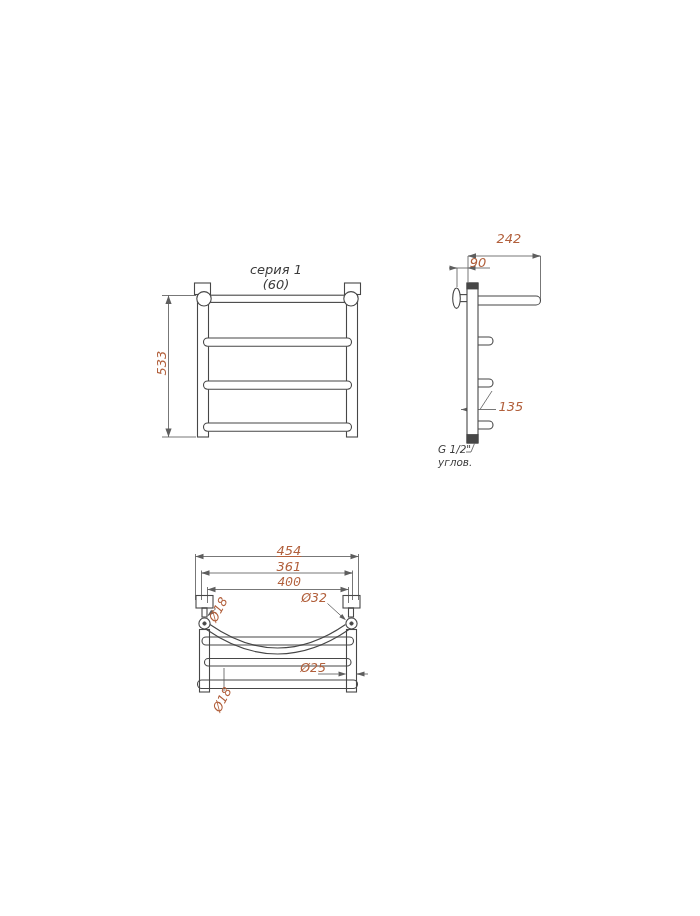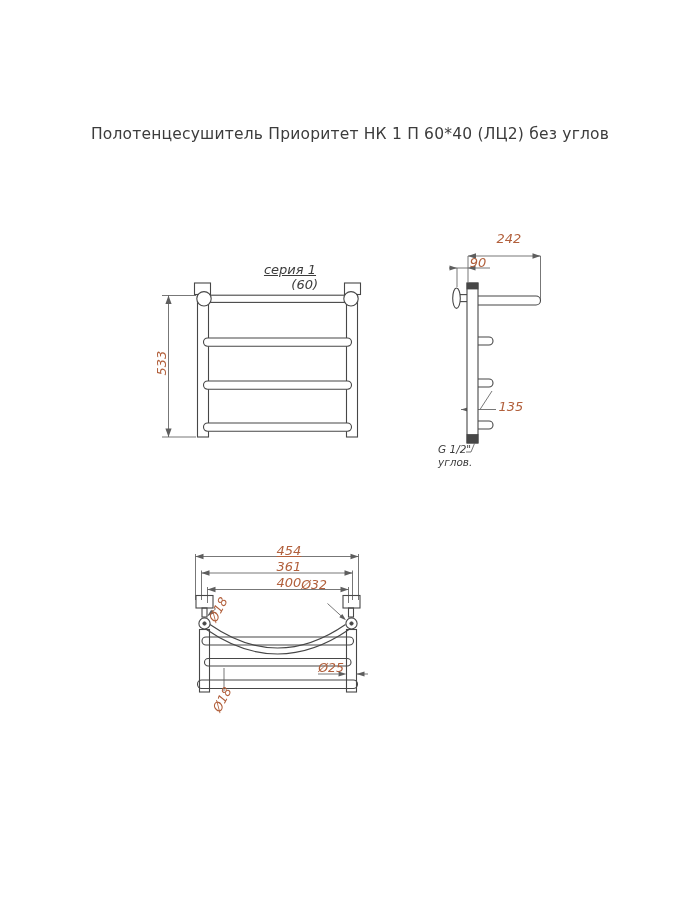--- a/index.html
+++ b/index.html
@@ -91,35 +91,34 @@
       <path class="dim" d="M318,674 H338.5 M356.5,674 H368"></path>
       <path class="ar" d="M346.5,674 L338.5,671.4 L338.5,676.6 Z M356.5,674 L364.5,671.4 L364.5,676.6 Z"></path>
       <path class="dim" d="M224,668 V691"></path>
       <path class="dim" d="M216,608.5 L208,615.5"></path>
       <path class="ar" d="M207.3,616.1 L214,613.2 L211.2,609.8 Z"></path>
       <path class="dim" d="M327.5,603.5 L341,615.8"></path>
       <path class="ar" d="M346,620.3 L339.3,617.2 L342.3,614 Z"></path>
     </g>
   </svg>
 
-  <div class="lbl title">Полотенцесушитель Приоритет НК 1 П 60*40 (ЛЦ2)  без углов</div>
 
-  <div class="lbl view-label" style="left:248px;top:263px;width:84px;text-decoration:underline;">серия 1</div>
-  <div class="lbl view-label" style="left:234px;top:278px;width:84px;text-align:right;">(60)</div>
+  <div class="lbl view-label" style="left:234px;top:263px;width:84px;">серия 1</div>
+  <div class="lbl view-label" style="left:234px;top:278px;width:84px;">(60)</div>
 
   <div class="lbl dimtxt rot90" style="left:142px;top:356px;width:40px;height:14px;">533</div>
 
   <div class="lbl dimtxt" style="left:487px;top:232px;width:44px;">242</div>
   <div class="lbl dimtxt" style="left:464px;top:256px;width:28px;">90</div>
   <div class="lbl dimtxt" style="left:494px;top:400px;width:34px;">135</div>
   <div class="lbl note" style="left:438px;top:444px;">G 1/2"</div>
   <div class="lbl note" style="left:438px;top:457px;">углов.</div>
 
   <div class="lbl dimtxt" style="left:267px;top:544px;width:44px;text-decoration:underline;">454</div>
   <div class="lbl dimtxt" style="left:267px;top:560px;width:44px;">361</div>
-  <div class="lbl dimtxt" style="left:267px;top:576px;width:44px;">400</div>
+  <div class="lbl dimtxt" style="left:267px;top:576px;width:44px;font-family:Liberation Mono, monospace;">400</div>
 
   <div class="lbl dimtxt-sm rot62" style="left:200px;top:603px;width:36px;height:13px;">Ø18</div>
-  <div class="lbl dimtxt-sm" style="left:296px;top:578px;width:36px;">Ø32</div>
-  <div class="lbl dimtxt-sm" style="left:313px;top:661px;width:36px;">Ø25</div>
+  <div class="lbl dimtxt-sm" style="left:296px;top:591px;width:36px;">Ø32</div>
+  <div class="lbl dimtxt-sm" style="left:295px;top:661px;width:36px;">Ø25</div>
   <div class="lbl dimtxt-sm rot62" style="left:204px;top:693px;width:36px;height:13px;">Ø18</div>
 
 </div>
 
 </body></html>

